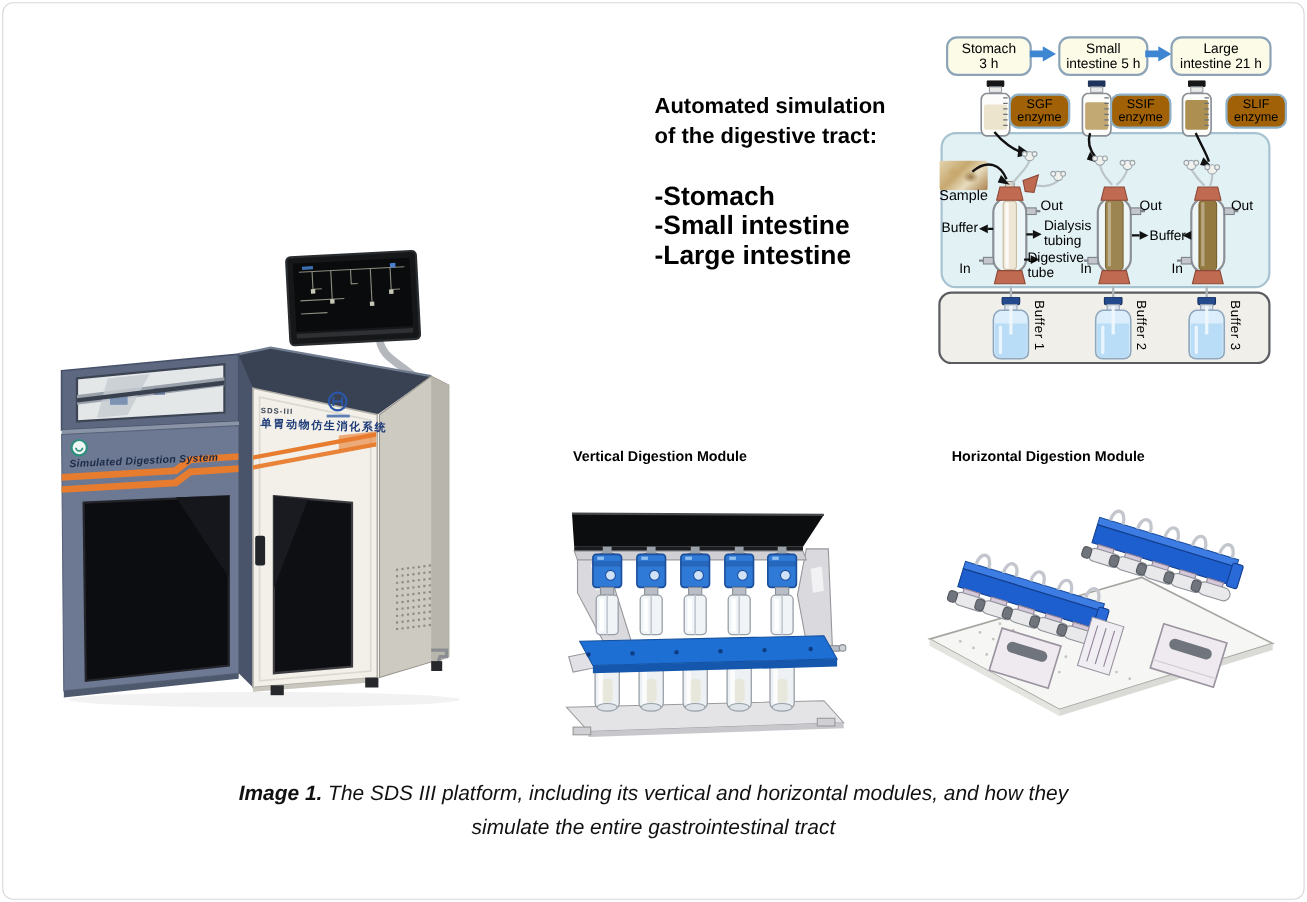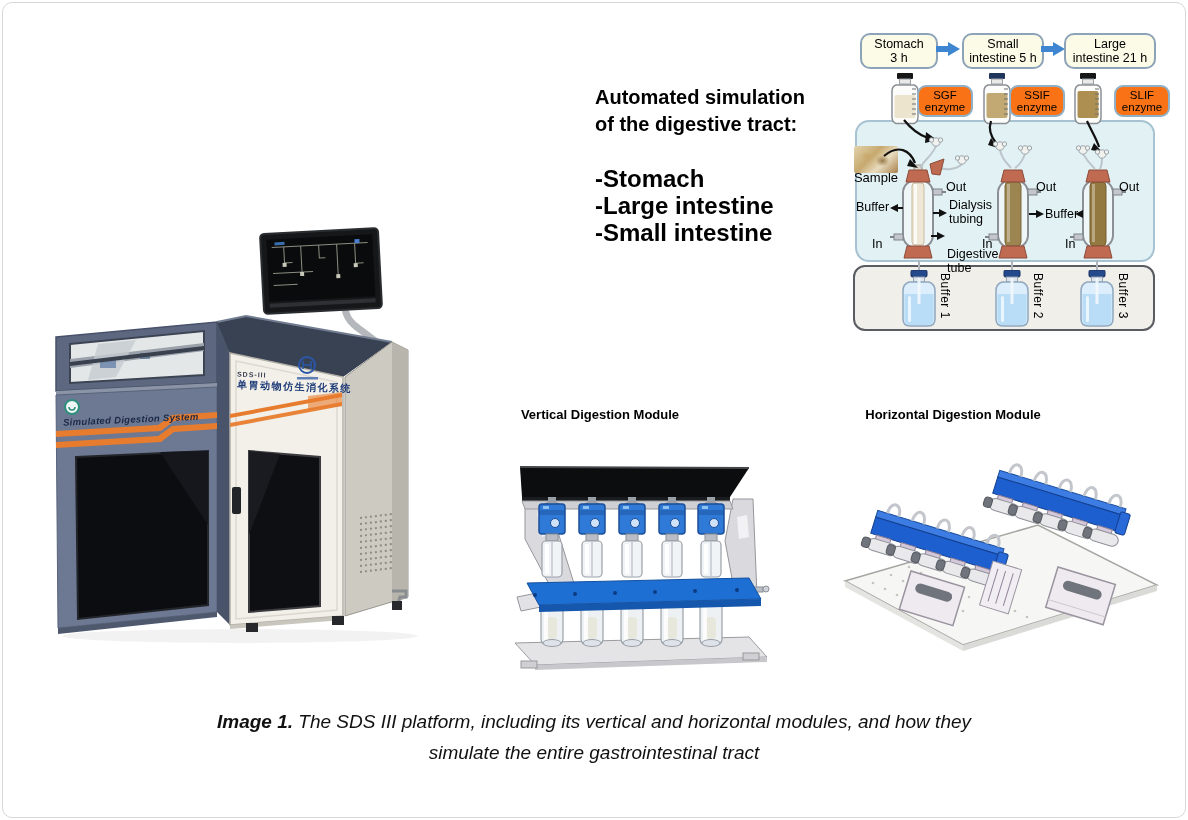--- a/index.html
+++ b/index.html
@@ -29,21 +29,21 @@
   .diagram{position:absolute;left:840px;top:18px;width:330px;height:322px;font-size:12.5px;}
   .flow-step{position:absolute;top:15px;height:32px;background:#fbfbe7;border:2px solid #8ca3b8;
              border-radius:10px;display:flex;flex-direction:column;align-items:center;
              justify-content:center;font-size:12.5px;line-height:14px;}
   .flow-arrow{position:absolute;top:24px;}
   .panel-main{position:absolute;left:15px;top:102px;width:296px;height:138px;background:#e2f1f4;
               border:2px solid #a7c3d2;border-radius:14px;}
   .panel-buffer{position:absolute;left:13px;top:247px;width:298px;height:62px;background:#f0efe9;
                 border:2px solid #595c60;border-radius:12px;}
   .enzyme-bottle{position:absolute;top:55px;}
-  .enzyme-tag{position:absolute;top:67px;width:52px;height:28px;background:#f97316;border:2px solid #8fb0c6;
+  .enzyme-tag{position:absolute;top:67px;width:52px;height:28px;background:#a16207;border:2px solid #8fb0c6;
               border-radius:9px;display:flex;flex-direction:column;align-items:center;justify-content:center;
               font-size:11.5px;line-height:12.5px;}
   .sample-photo{position:absolute;left:14px;top:128px;width:44px;height:27px;border-radius:2px;
         background:
           radial-gradient(9px 7px at 30% 40%, #c8a86b 0%, rgba(200,168,107,0) 70%),
           radial-gradient(10px 8px at 65% 55%, #9a library 0%, rgba(154,123,74,0) 70%),
           linear-gradient(135deg,#e3d3ae 0%,#c7a96f 40%,#e8dcbf 65%,#a87f4a 100%);}
   .diagram-label{position:absolute;white-space:nowrap;}
   .vessel{position:absolute;top:144px;}
   .overlay{position:absolute;left:0;top:0;pointer-events:none;}
@@ -59,22 +59,22 @@
 <div class="stage">
   <div class="page-frame"></div>
 
 
   <div class="intro-head">
     <div>Automated simulation</div>
     <div>of the digestive tract:</div>
   </div>
   <div class="intro-list">
     <div>-Stomach</div>
+    <div>-Small intestine</div>
     <div>-Large intestine</div>
-    <div>-Small intestine</div>
   </div>
 
   <div class="machine">
     <svg viewBox="0 0 395 420" width="395" height="420">
       <ellipse cx="200" cy="411" rx="178" ry="7" fill="#000" opacity="0.05"></ellipse>
 
       <path d="M302,70 L306,88 Q309,97 318,103 L338,118" fill="none" stroke="#b4b7bb" stroke-width="7" stroke-linecap="round"></path>
 
       <g transform="rotate(-3 281 46)">
         <rect x="222" y="6" width="118" height="80" rx="4" fill="#151719" stroke="#2a2d30" stroke-width="2"></rect>
@@ -380,21 +380,21 @@
 
     <div class="diagram-label" style="left:10px;top:152px;width:52px;text-align:center;font-size:13px;">Sample</div>
     <div class="diagram-label" style="left:106px;top:162px;">Out</div>
     <div class="diagram-label" style="left:196px;top:162px;">Out</div>
     <div class="diagram-label" style="left:279px;top:162px;">Out</div>
     <div class="diagram-label" style="left:16px;top:182px;">Buffer</div>
     <div class="diagram-label" style="left:109px;top:181px;line-height:13.5px;">
       <div>Dialysis</div>
       <div>tubing</div>
     </div>
-    <div class="diagram-label" style="left:107px;top:210px;line-height:13.5px;margin-top:20px;">
+    <div class="diagram-label" style="left:94px;top:210px;line-height:13.5px;">
       <div>Digestive</div>
       <div>tube</div>
     </div>
     <div class="diagram-label" style="left:205px;top:189px;">Buffer</div>
     <div class="diagram-label" style="left:32px;top:219px;">In</div>
     <div class="diagram-label" style="left:142px;top:219px;">In</div>
     <div class="diagram-label" style="left:225px;top:219px;">In</div>
 
     <div class="buffer-bottle" style="left:62px;">
       <svg width="34" height="58" viewBox="0 0 34 58">

